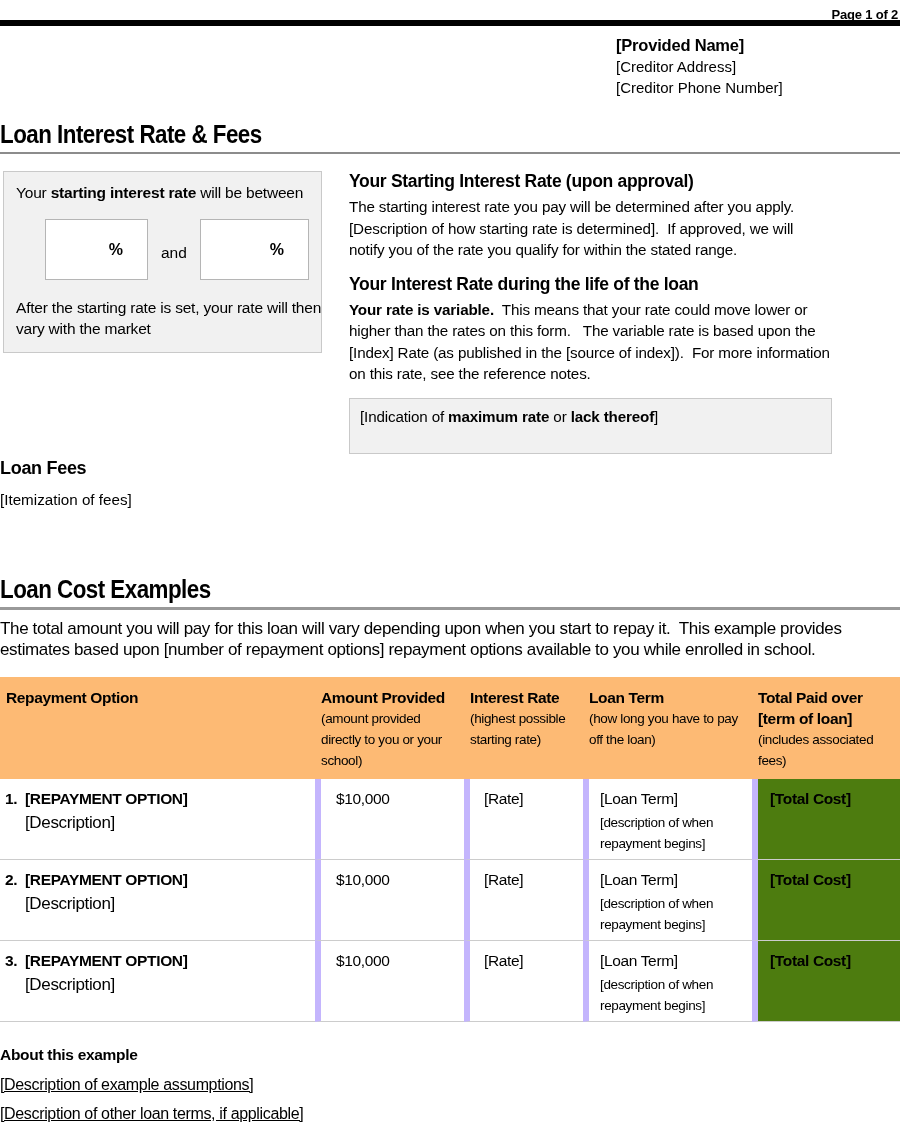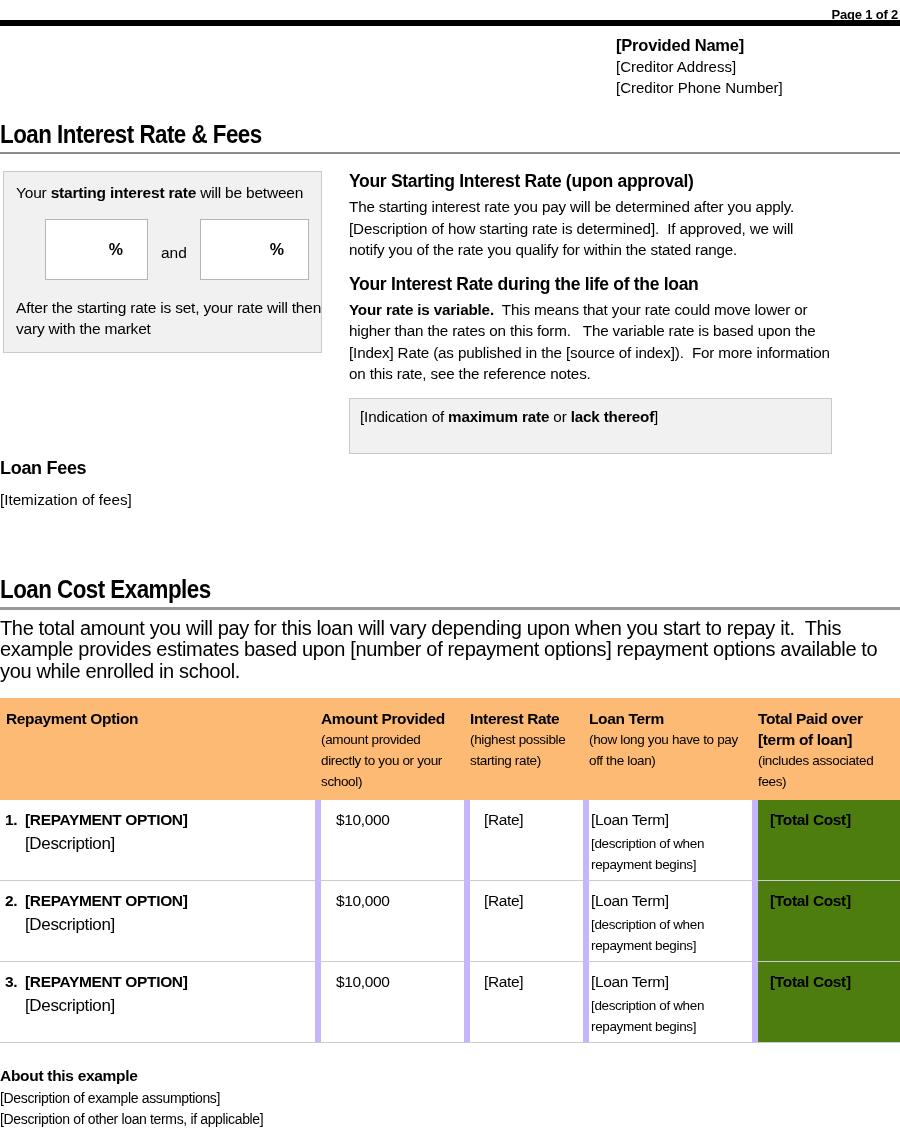--- a/index.html
+++ b/index.html
@@ -30,42 +30,42 @@
   .right-col { margin-left:27px; width:483px; }
   .right-col h2 { font-size:17.5px; line-height:20px; letter-spacing:-0.3px; }
   .right-col p { font-size:15.2px; line-height:21.5px; white-space:pre-wrap; letter-spacing:-0.15px; margin-top:5px; }
   .right-col h2.second { margin-top:13px; }
   .note-box { margin-top:13px; background:#f1f1f1; border:1px solid #c9c9c9; padding:9px 10px 28px 10px; font-size:15.2px; white-space:pre-wrap; letter-spacing:-0.15px; }
 
   h2.loan-fees { margin-top:4px; font-size:18px; letter-spacing:-0.3px; }
   .fees-body { margin-top:12px; font-size:15.2px; }
 
   h1.cost-title { margin-top:66px; border-bottom:3px solid #999; }
-  .cost-intro { margin-top:8px; font-size:20px; line-height:21.5px; letter-spacing:-0.35px; white-space:pre-wrap; }
+  .cost-intro { margin-top:8px; font-size:17px; line-height:21.5px; letter-spacing:-0.35px; white-space:pre-wrap; }
 
   .table { margin-top:16px; display:grid; grid-template-columns:315px 149px 119px 169px 148px; }
   .th { background:#fdba74; padding:10px 8px 8px 6px; }
   .th-label { font-size:15.5px; font-weight:bold; line-height:21px; letter-spacing:-0.35px; }
   .th-sub { font-size:13.5px; line-height:21px; letter-spacing:-0.35px; }
   .td { border-bottom:1px solid #ccc; min-height:81px; letter-spacing:-0.35px; }
   .td.divider { border-left:6px solid #c4b5fd; }
   .td.total-cell { background:#4d7c0f; }
   .opt-cell { padding:11px 8px 6px 5px; }
   .opt-line { display:flex; font-size:15.5px; font-weight:bold; }
   .opt-num { width:20px; flex:none; }
   .opt-desc { margin:5px 0 0 20px; font-size:17px; }
   .amt-cell { padding:11px 0 0 15px; font-size:15.5px; }
   .rate-cell { padding:11px 0 0 14px; font-size:15.5px; }
-  .term-cell { padding:11px 0 0 2px; font-size:15.5px; }
+  .term-cell { padding:11px 0 0 11px; font-size:15.5px; }
   .term-note { margin-top:4px; font-size:13.5px; line-height:21px; width:130px; }
   .total-cell { padding:11px 0 0 12px; font-size:15.5px; font-weight:bold; }
 
   .about { margin-top:24px; }
   .about h3 { font-size:15.5px; letter-spacing:-0.3px; }
-  .about-line { margin-top:5px; font-size:14px; line-height:16px; letter-spacing:-0.35px; }
+  .about-line { margin-top:13px; font-size:16px; line-height:16px; letter-spacing:-0.35px;text-decoration:underline; }
 </style>
 </head>
 <body>
 
 <div class="page">
 
   <div class="page-indicator">Page 1 of 2</div>
   <div class="top-rule"></div>
 
   <div class="creditor">

